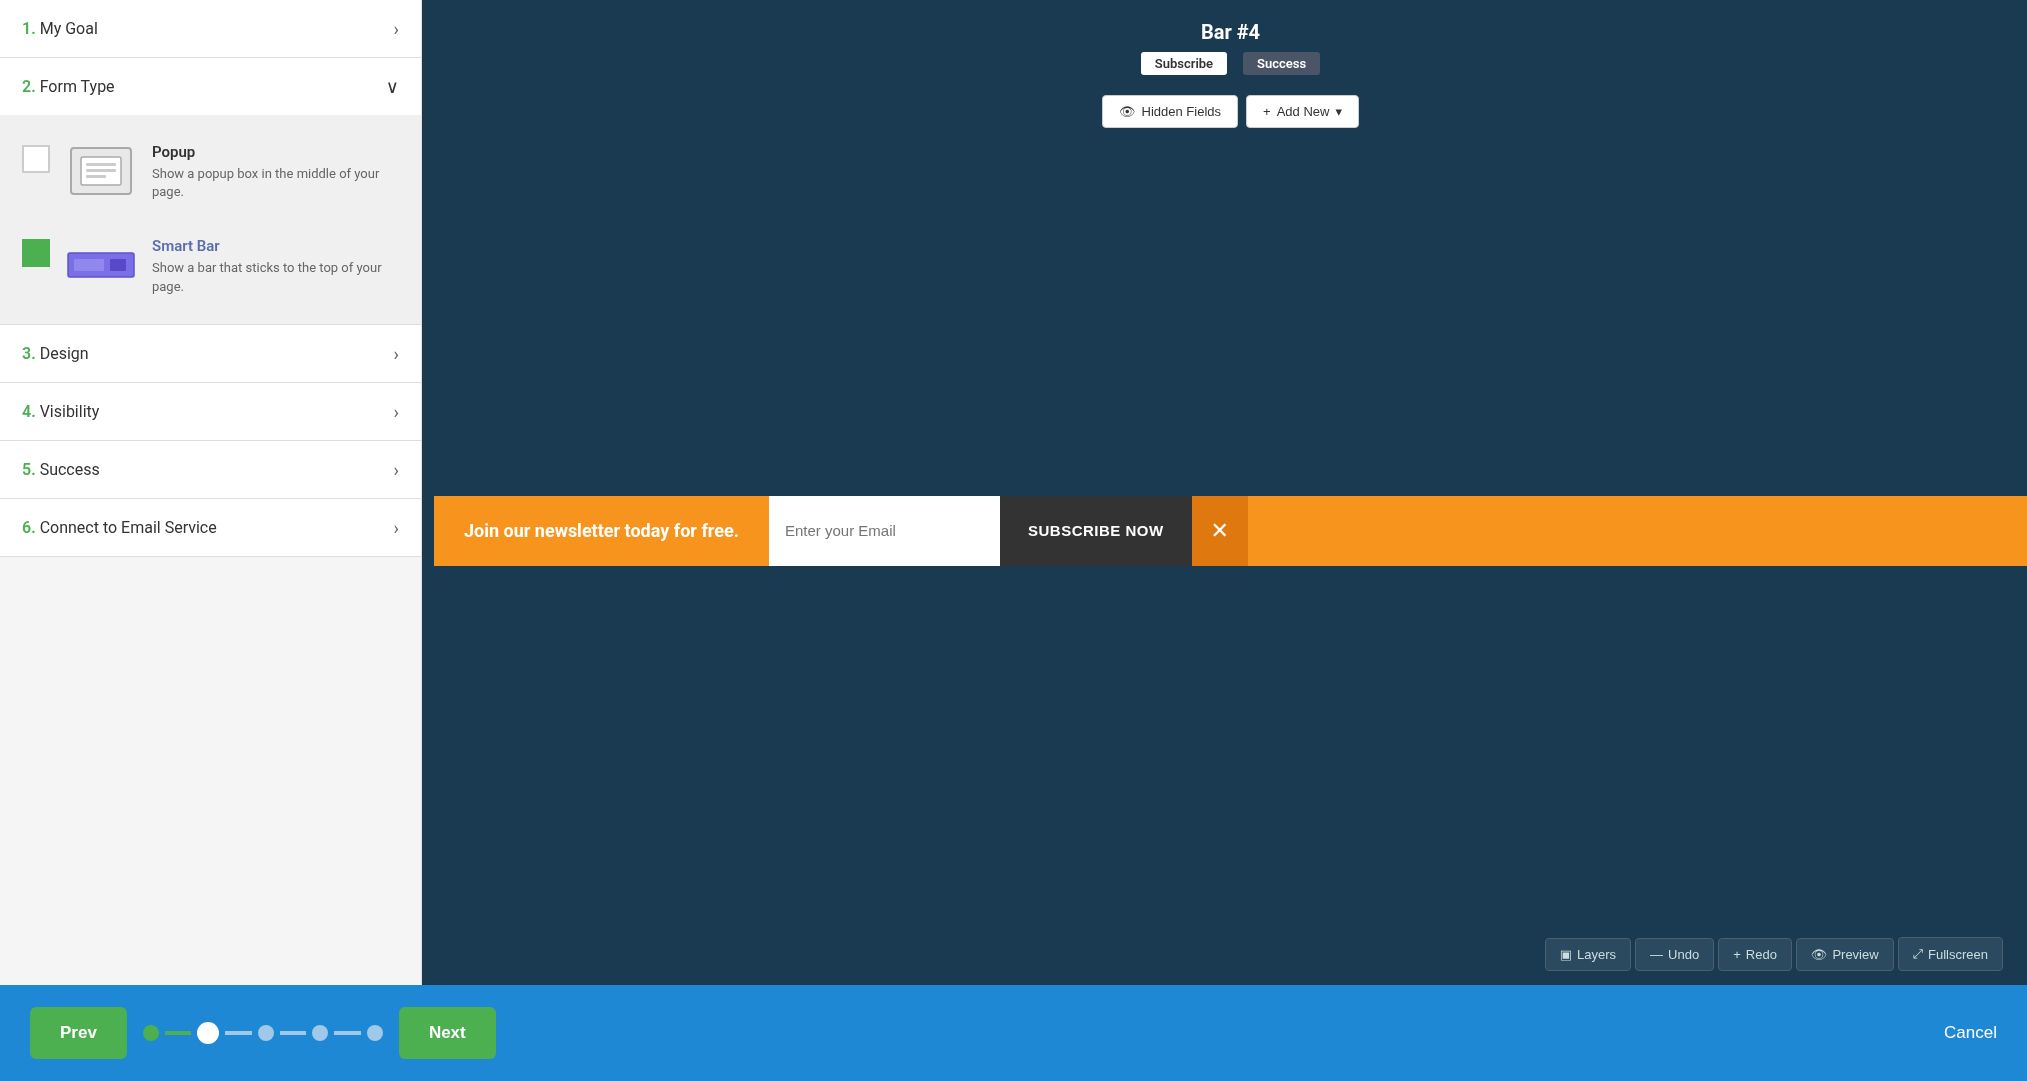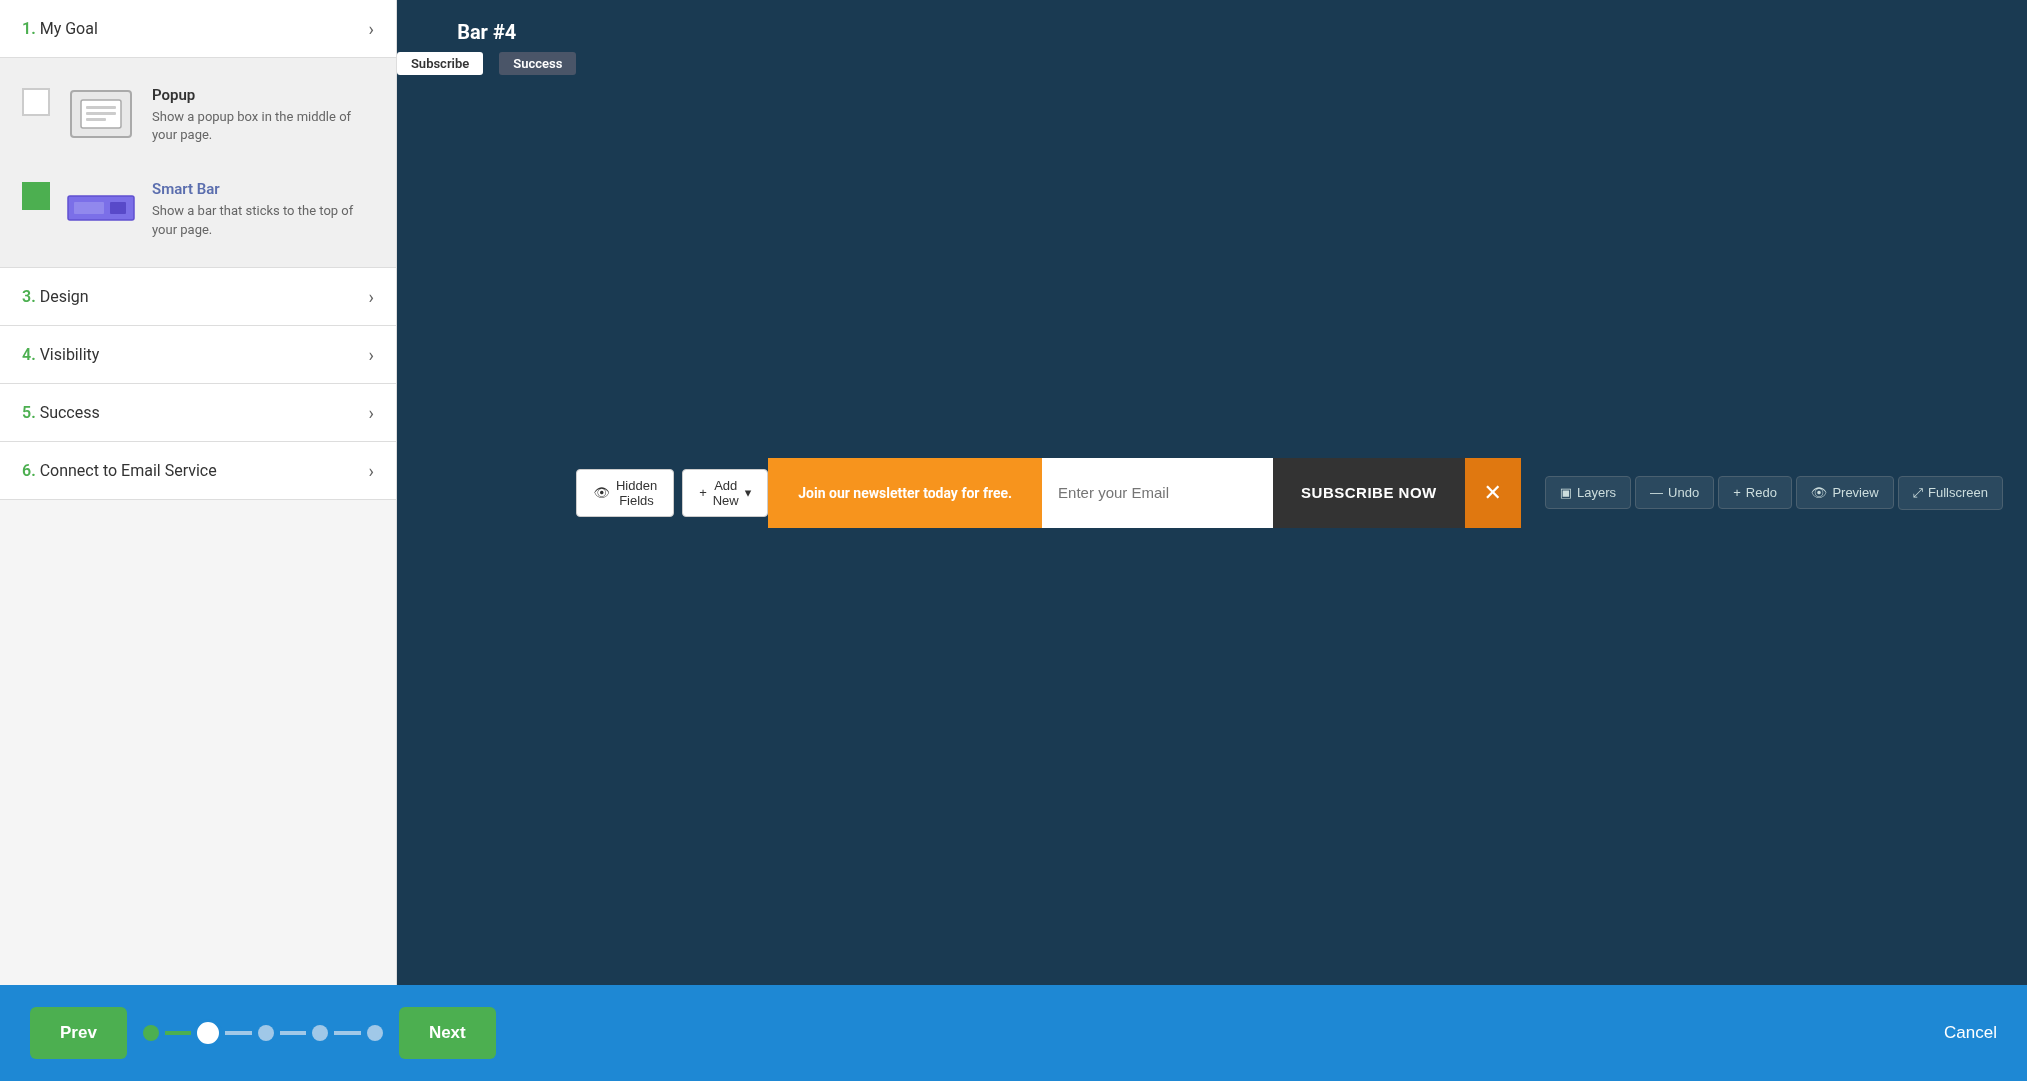--- a/index.html
+++ b/index.html
@@ -25,36 +25,36 @@
     .form-type-icon { width: 70px; height: 56px; flex-shrink: 0; display: flex; align-items: center; justify-content: center; }
     .form-type-icon svg { width: 100%; height: 100%; }
     .form-type-text { flex: 1; }
     .form-type-name { font-size: 15px; font-weight: 600; color: #333; margin-bottom: 4px; }
     .form-type-name.active { color: #5b6eae; }
     .form-type-desc { font-size: 13px; color: #666; line-height: 1.4; }
 
     .spacer-section { flex: 1; }
 
     
-    .right-panel { flex: 1; background: #1a3a52; display: flex; flex-direction: row; position: relative; }
+    .right-panel { flex: 1; background: #1a3a52; display: flex; flex-direction: column; position: relative; padding-left: 12px; }
 
     .preview-header { display: flex; flex-direction: column; align-items: center; padding: 20px 0 10px; }
     .bar-title { font-size: 20px; font-weight: 700; color: #fff; margin-bottom: 8px; }
     .bar-tabs { display: flex; gap: 16px; }
     .bar-tab { padding: 4px 14px; font-size: 13px; font-weight: 600; border-radius: 3px; cursor: pointer; }
     .bar-tab.active { background: #fff; color: #333; }
     .bar-tab.inactive { background: #4a5568; color: #fff; }
 
     .toolbar-row { display: flex; align-items: center; justify-content: center; gap: 8px; padding: 10px 0; }
     .toolbar-btn { display: flex; align-items: center; gap: 6px; padding: 8px 16px; border: 1px solid #ccc; background: #fff; border-radius: 4px; font-size: 13px; font-weight: 500; cursor: pointer; color: #333; }
 
     .preview-canvas { flex: 1; display: flex; flex-direction: column; align-items: stretch; justify-content: center; position: relative; }
 
     .smart-bar-preview { display: flex; align-items: center; background: #f7941d; height: 70px; width: 100%; }
-    .smart-bar-text { flex: 0 0 auto; padding: 0 30px; color: #fff; font-size: 14px; font-weight: 700; white-space: nowrap; }
+    .smart-bar-text { flex: 0 0 auto; padding: 0 30px; color: #fff; font-size: 18px; font-weight: 700; white-space: nowrap; }
     .smart-bar-input { flex: 0 0 220px; height: 100%; border: none; outline: none; padding: 0 16px; font-size: 15px; color: #999; background: #fff; }
     .smart-bar-button { flex: 0 0 auto; background: #333; color: #fff; height: 100%; padding: 0 28px; font-size: 15px; font-weight: 700; border: none; cursor: pointer; letter-spacing: 0.5px; white-space: nowrap; }
     .smart-bar-close { width: 56px; height: 100%; background: #e07810; display: flex; align-items: center; justify-content: center; color: #fff; font-size: 22px; cursor: pointer; flex-shrink: 0; }
 
     .bottom-toolbar { display: flex; align-items: center; justify-content: flex-end; padding: 14px 24px; gap: 4px; }
     .bottom-tool-btn { display: flex; align-items: center; gap: 5px; padding: 8px 14px; border: 1px solid #4a6070; border-radius: 4px; background: rgba(255,255,255,0.08); color: #cdd; font-size: 13px; cursor: pointer; }
 
     
     .footer { height: 96px; background: #1e88d4; display: flex; align-items: center; justify-content: space-between; padding: 0 30px; }
     .footer-left { display: flex; align-items: center; gap: 16px; }
@@ -81,20 +81,27 @@
       <div class="accordion-header">
         <span class="accordion-header-label">
           <span class="step-num">1.</span>
           <span>My Goal</span>
         </span>
         <span class="accordion-chevron">›</span>
       </div>
     </div>
 
     <div class="accordion-item">
+      <div class="accordion-header">
+        <span class="accordion-header-label">
+          <span class="step-num">2.</span>
+          <span> Form Type</span>
+        </span>
+        <span class="accordion-chevron down">∨</span>
+      </div>
       <div class="accordion-body">
 
         <div class="form-type-option">
           <div class="form-type-checkbox"></div>
           <div class="form-type-icon">
             <svg viewBox="0 0 70 56" fill="none" xmlns="http://www.w3.org/2000/svg">
               <rect x="5" y="5" width="60" height="46" rx="3" fill="#e8e8e8" stroke="#aaa" stroke-width="2"></rect>
               <rect x="15" y="14" width="40" height="28" rx="2" fill="white" stroke="#aaa" stroke-width="1.5"></rect>
               <rect x="20" y="20" width="30" height="3" rx="1" fill="#ccc"></rect>
               <rect x="20" y="26" width="30" height="3" rx="1" fill="#ccc"></rect>

